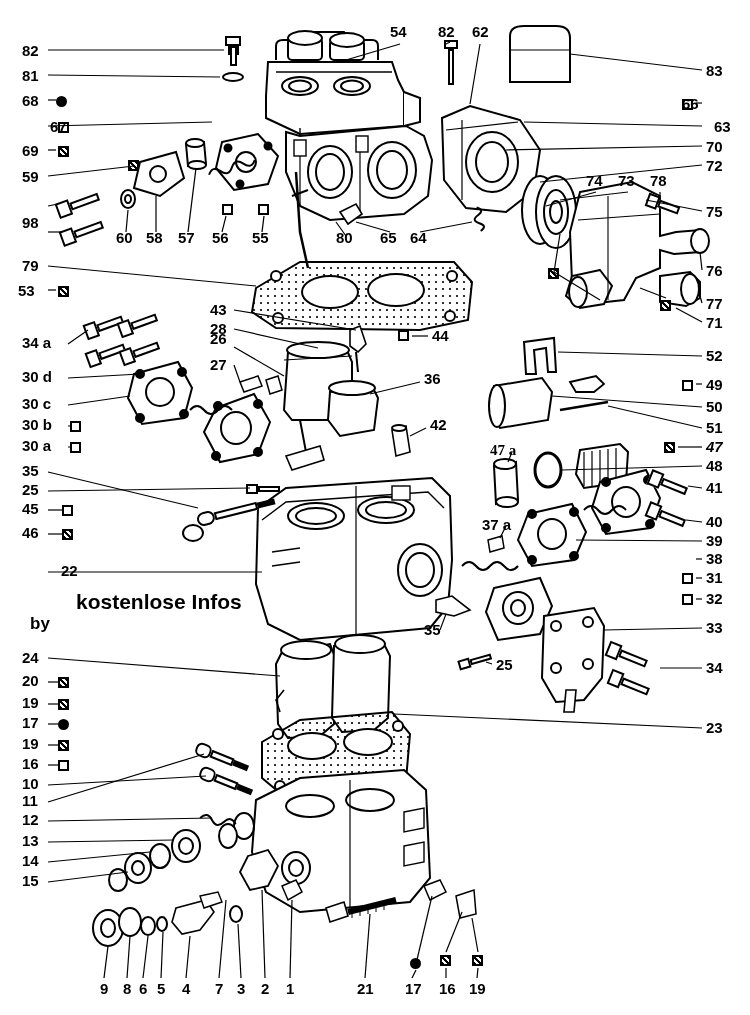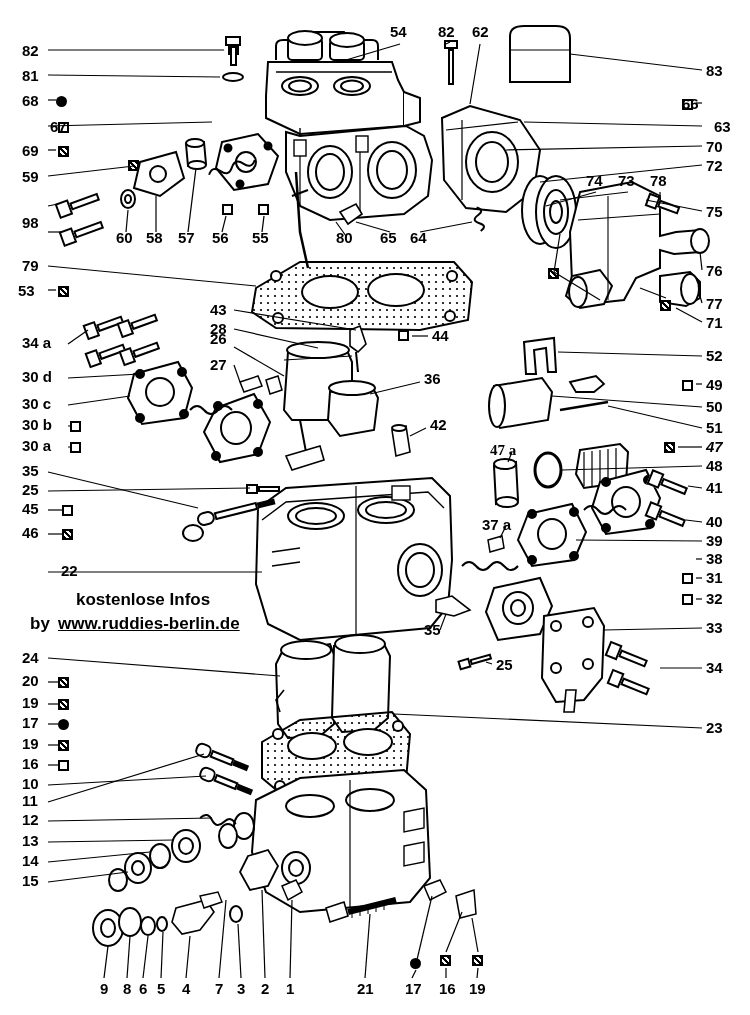--- a/index.html
+++ b/index.html
@@ -26,21 +26,21 @@
     white-space: nowrap;
     line-height: 15px;
   }
   .wm {
     position: absolute;
     font-family: "Liberation Sans", sans-serif;
     font-weight: bold;
     color: #000000;
     white-space: nowrap;
   }
-  .wm1 { font-size: 17px; }
+  .wm1 { font-size: 21px; }
   .wm2 { font-size: 17px; }
 
   
   .part {
     position: absolute;
   }
   .sqmark {
     position: absolute;
     width: 11px;
     height: 11px;
@@ -630,15 +630,14 @@
   <div class="lbl" style="left:237px;top:981px;">3</div>
   <div class="lbl" style="left:261px;top:981px;">2</div>
   <div class="lbl" style="left:286px;top:981px;">1</div>
   <div class="lbl" style="left:357px;top:981px;">21</div>
   <div class="lbl" style="left:405px;top:981px;">17</div>
   <div class="lbl" style="left:439px;top:981px;">16</div>
   <div class="lbl" style="left:469px;top:981px;">19</div>
 
   <div class="wm wm1" style="left:76px;top:590px;">kostenlose  Infos</div>
   <div class="wm wm2" style="left:30px;top:614px;">by</div>
-  <div class="wm wm2" style="left:58px;top:614px;text-decoration:underline;">www.ruddies-berlin.de</div>
 
 </div>
 
 </body></html>

